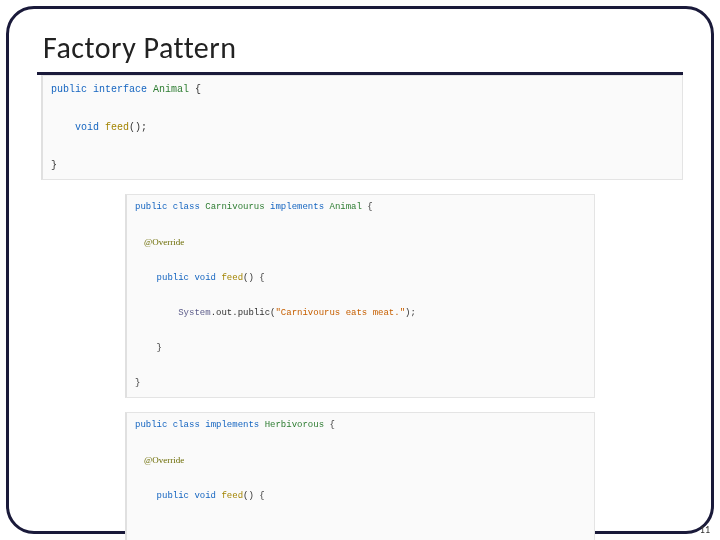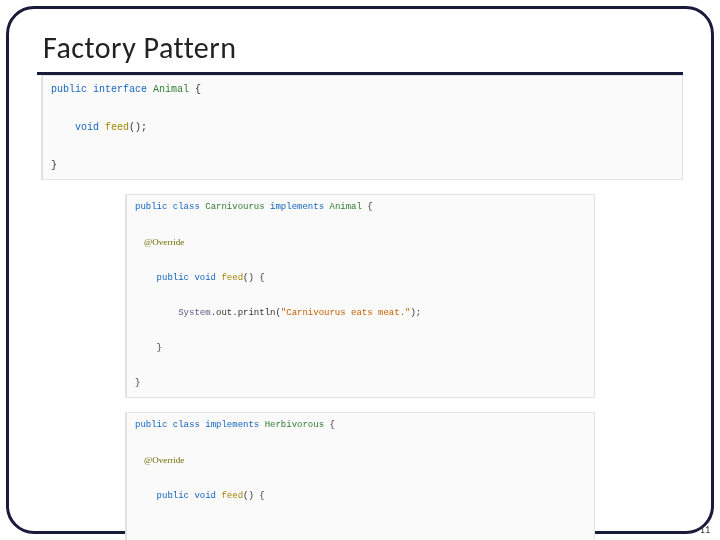--- a/index.html
+++ b/index.html
@@ -70,21 +70,21 @@
 <span class="type">    void</span> <span class="method">feed</span><span class="plain">();</span>
 
 <span class="plain">}</span></div>
 
   <div class="code-box block2"><span class="kw">public</span> <span class="kw">class</span> <span class="name">Carnivourus</span> <span class="kw">implements</span> <span class="name">Animal</span><span class="plain"> {</span>
 
 <span class="ann">    @Override</span>
 
 <span class="kw">    public</span> <span class="type">void</span> <span class="method">feed</span><span class="plain">() {</span>
 
-<span class="sys">        System</span><span class="plain">.out.println(</span><span class="str">"Carnivourus eats meat."</span><span class="plain">);</span>
+<span class="sys">        System</span><span class="plain">.out.public(</span><span class="str">"Carnivourus eats meat."</span><span class="plain">);</span>
 
 <span class="plain">    }</span>
 
 <span class="plain">}</span></div>
 
   <div class="code-box block3"><span class="kw">public</span> <span class="kw">class</span> <span class="kw">implements</span> <span class="name">Herbivorous</span><span class="plain"> {</span>
 
 <span class="ann">    @Override</span>
 
 <span class="kw">    public</span> <span class="type">void</span> <span class="method">feed</span><span class="plain">() {</span>

